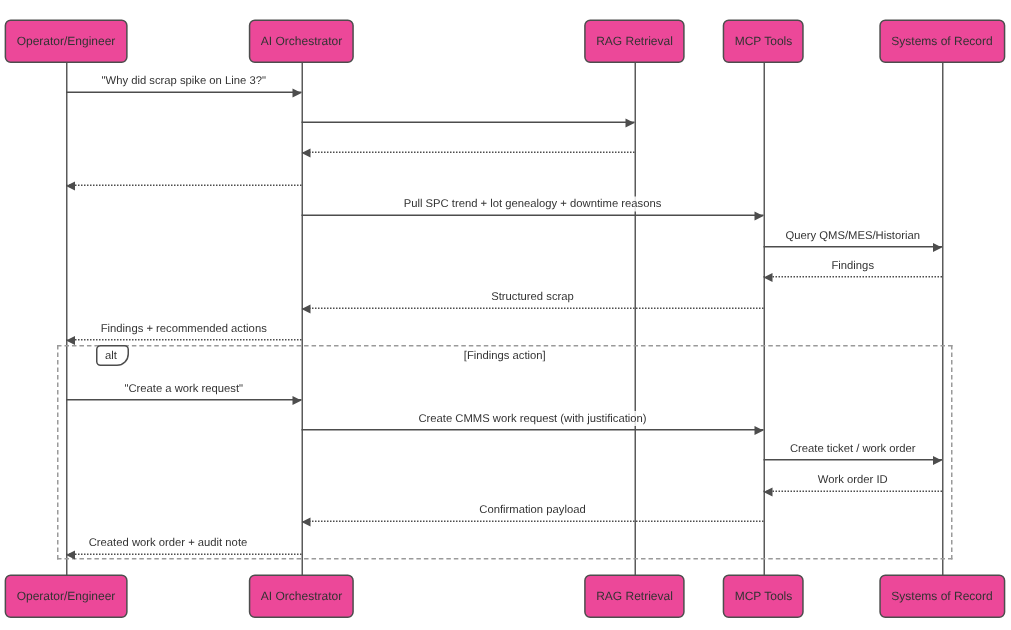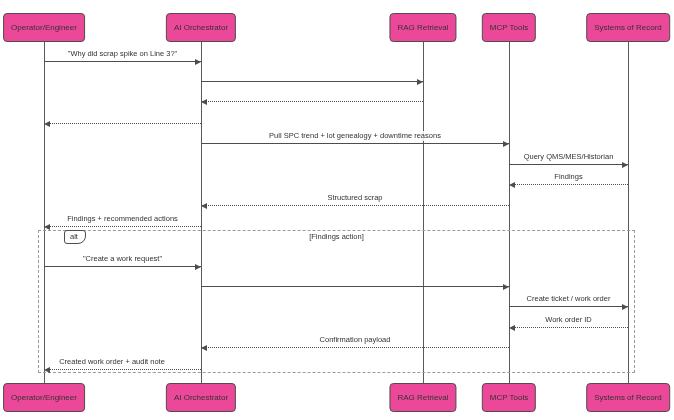--- a/index.html
+++ b/index.html
@@ -70,20 +70,21 @@
     <div class="arrow left" style="left: 201px; top: 202.5px;"></div>
     <div class="msg-label" style="left: 355px; top: 193px;">Structured scrap</div>
     <div class="msg-line dashed" style="left: 44px; top: 226px; width: 157px;"></div>
     <div class="arrow left" style="left: 44px; top: 223.5px;"></div>
     <div class="msg-label" style="left: 122.5px; top: 214px;">Findings + recommended actions</div>
     <div class="msg-line" style="left: 44px; top: 266px; width: 157px;"></div>
     <div class="arrow right" style="left: 195px; top: 263.5px;"></div>
     <div class="msg-label" style="left: 122.5px; top: 254px;">"Create a work request"</div>
     <div class="msg-line" style="left: 201px; top: 286px; width: 308px;"></div>
     <div class="arrow right" style="left: 503px; top: 283.5px;"></div>
+    <div class="msg-label" style="left: 355px; top: 274px;">Create CMMS work request (with justification)</div>
     <div class="msg-line" style="left: 509px; top: 306px; width: 119px;"></div>
     <div class="arrow right" style="left: 622px; top: 303.5px;"></div>
     <div class="msg-label" style="left: 568.5px; top: 294px;">Create ticket / work order</div>
     <div class="msg-line dashed" style="left: 509px; top: 327px; width: 119px;"></div>
     <div class="arrow left" style="left: 509px; top: 324.5px;"></div>
     <div class="msg-label" style="left: 568.5px; top: 315px;">Work order ID</div>
     <div class="msg-line dashed" style="left: 201px; top: 347px; width: 308px;"></div>
     <div class="arrow left" style="left: 201px; top: 344.5px;"></div>
     <div class="msg-label" style="left: 355px; top: 335px;">Confirmation payload</div>
     <div class="msg-line dashed" style="left: 44px; top: 369px; width: 157px;"></div>

